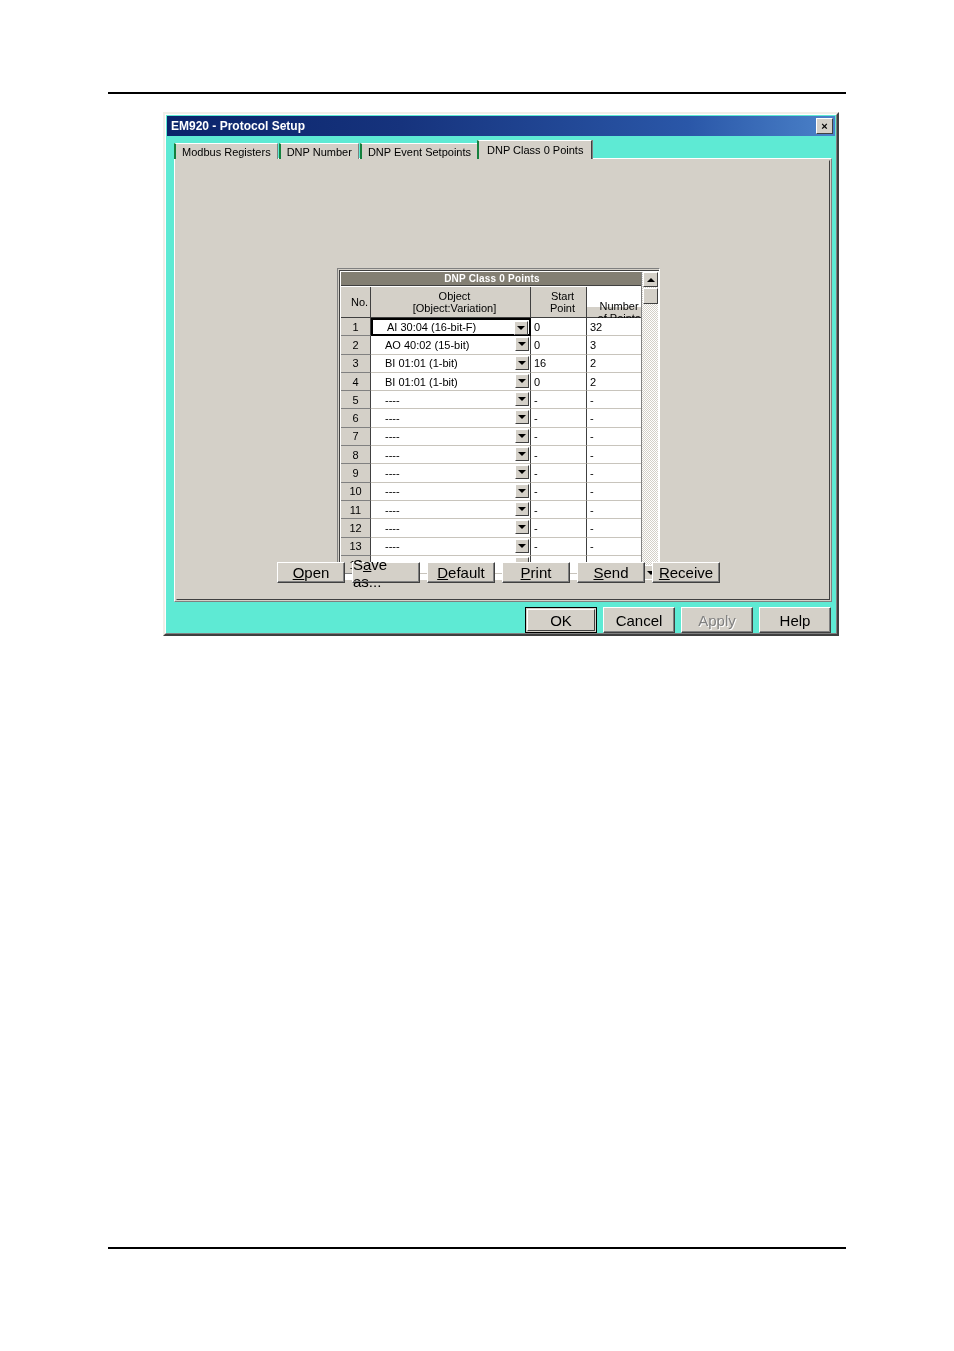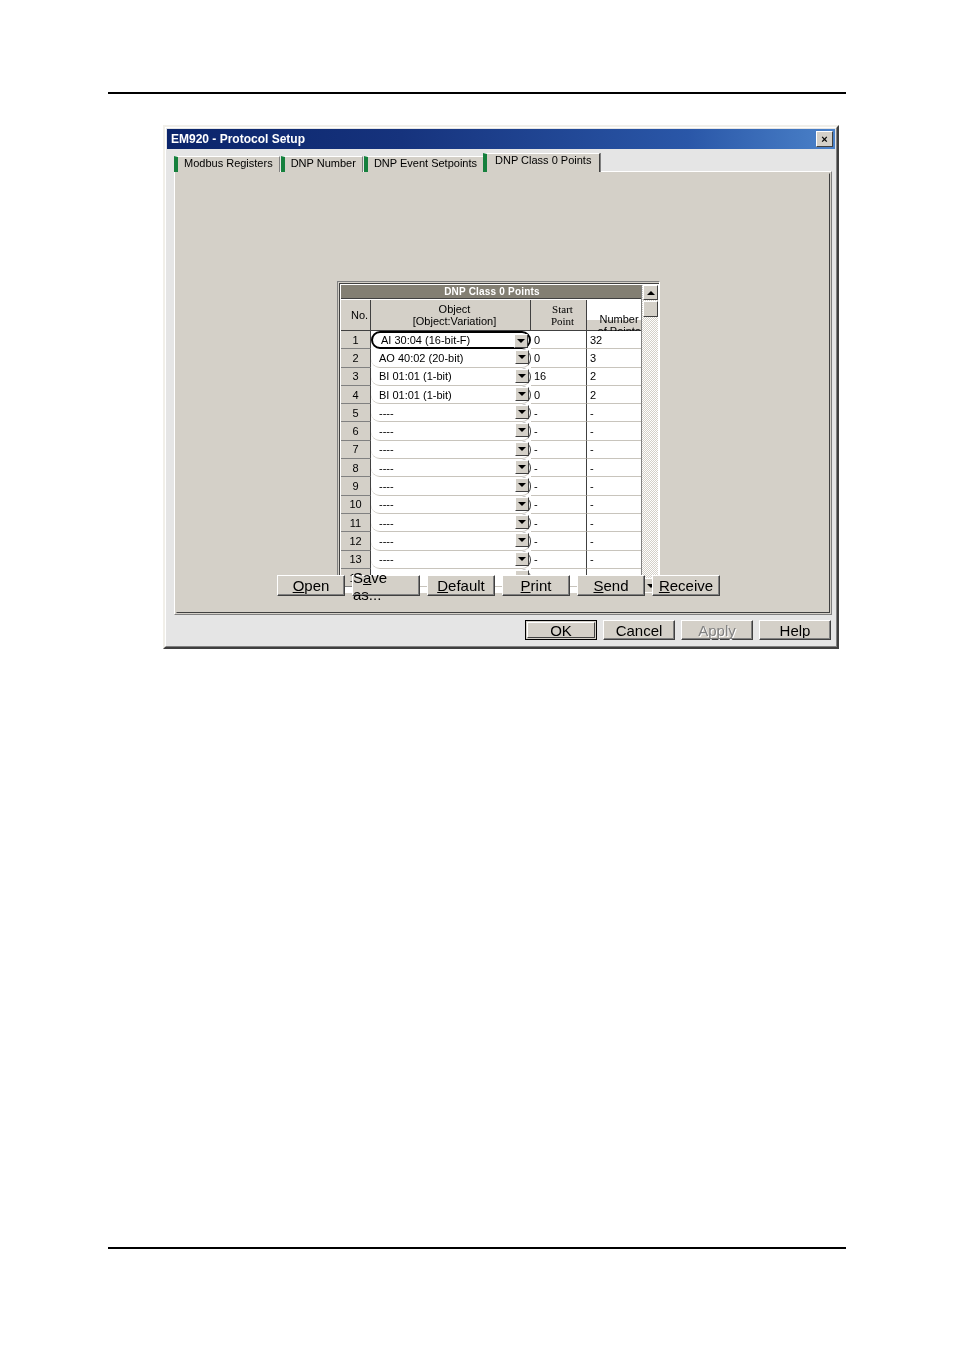--- a/index.html
+++ b/index.html
@@ -23,24 +23,24 @@
     height: 2px;
     background: #000000;
   }
   #rule-top { top: 92px; }
   #rule-bottom { top: 1247px; }
 
   
   #dialog {
     position: absolute;
     left: 163px;
-    top: 125px;
+    top: 112px;
     width: 676px;
     height: 524px;
-    background: #e5e5e5;
+    background: #5eead4;
     border-top: 2px solid #f1efe9;
     border-left: 2px solid #f1efe9;
     border-right: 2px solid #3f3f3f;
     border-bottom: 2px solid #3f3f3f;
     box-sizing: border-box;
   }
   #dialog-inner-bevel {
     position: absolute;
     left: 0; top: 0; right: 0; bottom: 0;
     border-top: 1px solid #ffffff;
@@ -99,25 +99,26 @@
     display: flex;
     align-items: flex-end;
     z-index: 4;
   }
   .tab {
     height: 16px;
     padding: 0 6px;
     margin-right: 1px;
     background: #d4d0c8;
     border-top: 1px solid #ffffff;
-    border-left: 4px solid #15803d;
+    border-left: 2px solid #15803d;
     border-right: 1px solid #808080;
     font-size: 11px;
     color: #000000;
     display: flex;
+    align-items: center;
     white-space: nowrap;
     box-sizing: border-box;
     cursor: default;
   }
   .tab.active {
     height: 19px;
     margin-top: -3px;
     margin-left: -2px;
     margin-right: -1px;
     padding: 0 8px;
@@ -217,21 +218,21 @@
     flex-direction: column;
     align-items: center;
     justify-content: center;
     box-sizing: border-box;
     line-height: 12px;
     text-align: center;
     padding-left: 8px;
   }
   .ch.no    { width: 30px; }
   .ch.obj   { width: 160px; }
-  .ch.start { width: 56px; font-family: Liberation Serif, serif; }
+  .ch.start { width: 56px; }
   .ch.num   { width: 56px; border-right: none; margin-top: 20px; }
 
   #rows {
     position: absolute;
     left: 1px;
     top: 47px;
     width: 302px;
     height: 262px;
     overflow: hidden;
   }
@@ -252,24 +253,23 @@
     box-sizing: border-box;
     color: #000;
   }
   .cell-obj {
     width: 160px;
     background: #ffffff;
     border-right: 1px solid #404040;
     border-bottom: 1px solid #c8c4bc;
     box-sizing: border-box;
     position: relative;
-    padding: 0 0 0 8px;
-    display: flex;
-    align-items: center;
-    border-radius: 9px;
+    padding: 0 0 0 14px;
+    display: flex;
+    align-items: center;
   }
   .cell-obj .txt {
     font-size: 11px;
     color: #000000;
     white-space: nowrap;
   }
   .cell-obj.focused {
     border: 2px solid #000000;
     border-right: 2px solid #000000;
   }
@@ -411,21 +411,21 @@
 
   
   #dlgbtns {
     position: absolute;
     left: 360px;
     top: 493px;
     display: flex;
   }
   #dlgbtns .btn {
     width: 72px;
-    height: 20px;
+    height: 26px;
     margin-right: 6px;
   }
   #dlgbtns .btn.default {
     border: 1px solid #000000;
   }
   #dlgbtns .btn.default .inner {
     position: absolute;
     left: 1px; top: 1px; right: 1px; bottom: 1px;
     border-top: 1px solid #ffffff;
     border-left: 1px solid #ffffff;
@@ -503,21 +503,21 @@
               <div class="ddbtn">
                 <span class="arr"></span>
               </div>
             </div>
             <div class="cell-start">0</div>
             <div class="cell-num">32</div>
           </div>
           <div class="row">
             <div class="cell-no">2</div>
             <div class="cell-obj">
-              <span class="txt">AO 40:02 (20-bit)</span>
+              <span class="txt">AO 40:02 (15-bit)</span>
               <div class="ddbtn">
                 <span class="arr"></span>
               </div>
             </div>
             <div class="cell-start">0</div>
             <div class="cell-num">3</div>
           </div>
           <div class="row">
             <div class="cell-no">3</div>
             <div class="cell-obj">

